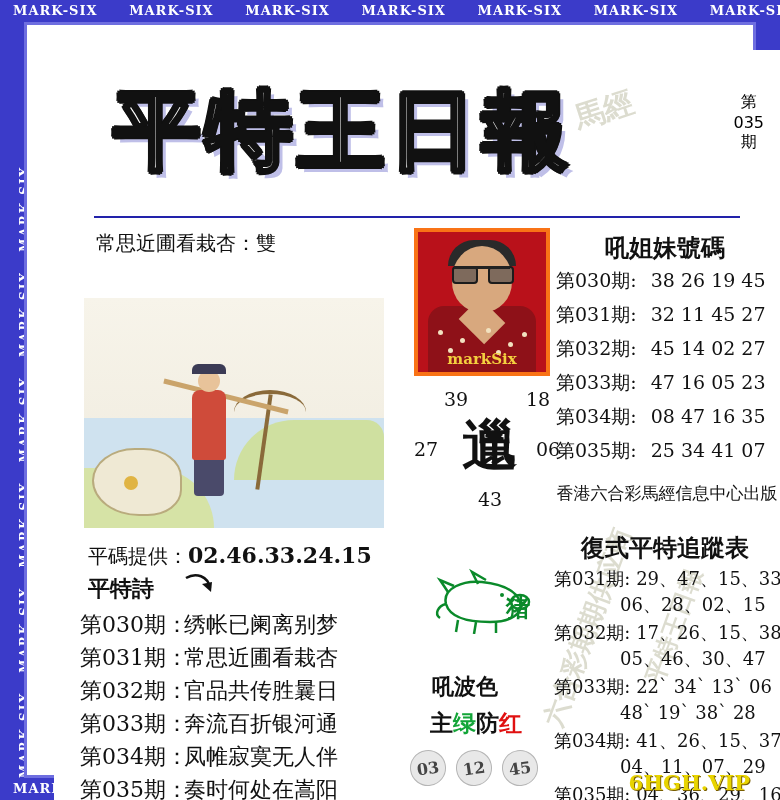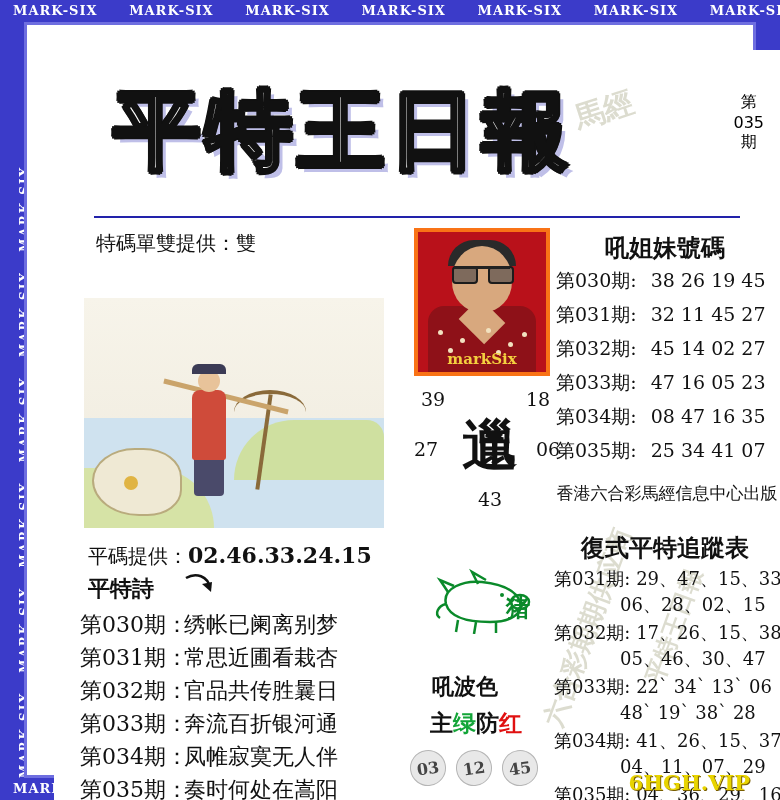--- a/index.html
+++ b/index.html
@@ -127,21 +127,21 @@
   .photo .dots{position:absolute;left:16px;top:96px;width:96px;height:30px;}
   .photo .dot{position:absolute;width:5px;height:5px;border-radius:50%;background:#f2e2c0;}
   .photo .brand{
     position:absolute;left:0;bottom:4px;width:128px;text-align:center;
     color:#f4d03f;font-weight:bold;font-size:15px;
     font-family:"DejaVu Serif","Liberation Serif",serif;
   }
 
   .zodiac-box{position:absolute;left:354px;top:338px;width:160px;height:128px;}
   .zb-n{position:absolute;font-size:19px;color:#111;font-family:"DejaVu Serif","Liberation Serif",serif;}
-  .zb-top-l{left:13px;top:0;}
+  .zb-top-l{left:36px;top:0;}
   .zb-top-r{left:118px;top:0;}
   .zb-mid-l{left:6px;top:50px;}
   .zb-mid-r{left:128px;top:50px;}
   .zb-bot{left:70px;top:100px;}
   .zb-center{
     position:absolute;left:40px;top:22px;width:84px;text-align:center;
     font-size:56px;line-height:68px;font-weight:bold;color:#111;
     font-family:"DejaVu Serif","Liberation Serif",serif;
   }
 
@@ -262,21 +262,21 @@
           </div>
         </div>
       </div>
 
       <div class="divider"></div>
 
       <div class="wm wm1">馬經</div>
       <div class="wm wm2">六合彩期期供应商</div>
       <div class="wm wm3">平特王日報</div>
 
-      <div class="left-line1">特碼單雙提供：雙</div>
+      <div class="left-line1">常思近圃看栽杏：雙</div>
 
       <div class="illus">
         <div class="water"></div>
         <div class="bank"></div>
         <div class="bank2"></div>
         <div class="rock"></div>
         <div class="branch"></div>
         <div class="tree"></div>
         <div class="pole"></div>
         <div class="man-legs"></div>

